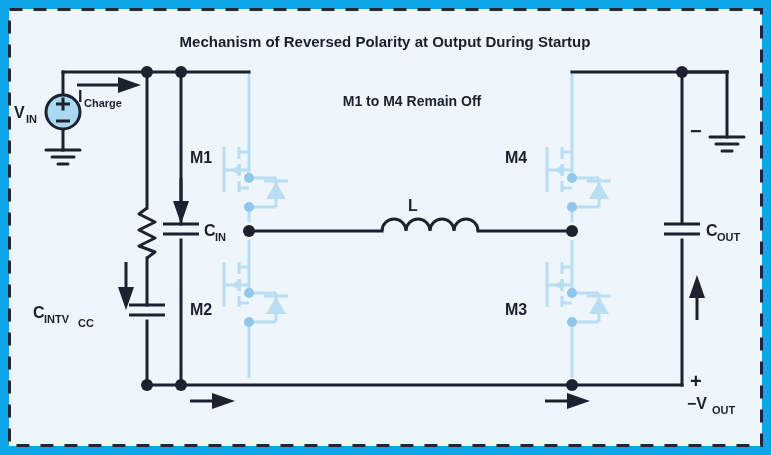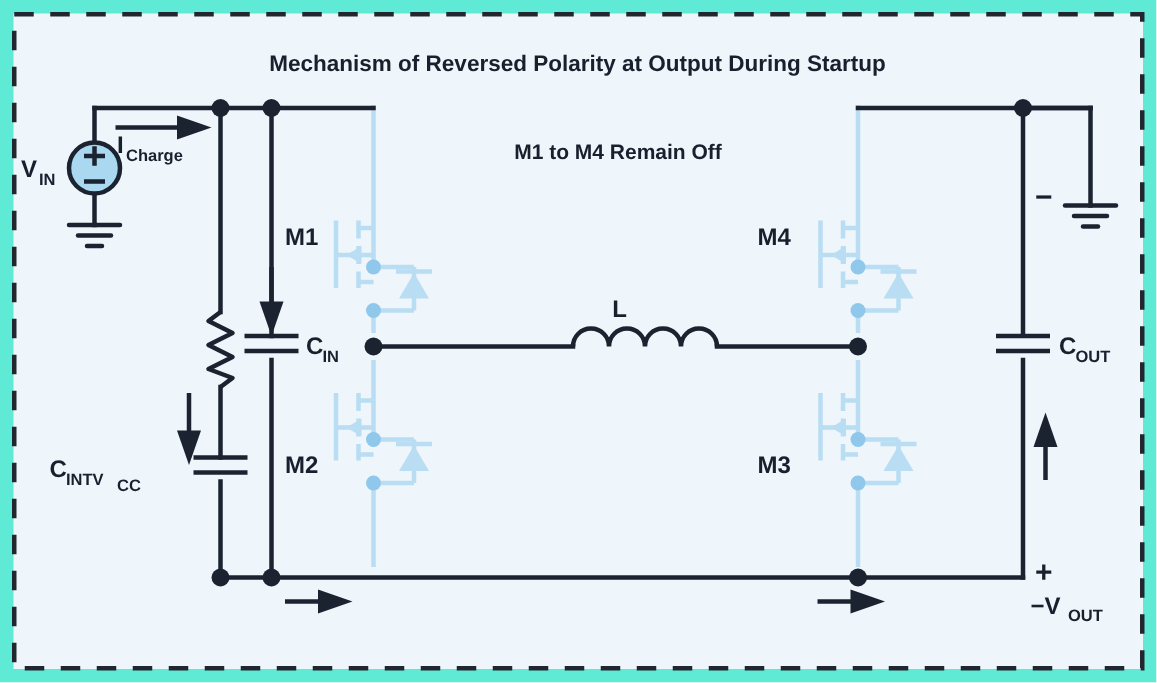--- a/index.html
+++ b/index.html
@@ -4,21 +4,21 @@
 <style>
   html, body {
     margin: 0;
     padding: 0;
     background: #ffffff;
   }
   #root {
     position: relative;
     width: 771px;
     height: 455px;
-    background: #5eead4;
+    background: #0ea5e9;
     font-family: "Liberation Sans", sans-serif;
     overflow: hidden;
   }
   svg.diagram {
     position: absolute;
     left: 0;
     top: 0;
     width: 771px;
     height: 455px;
   }

